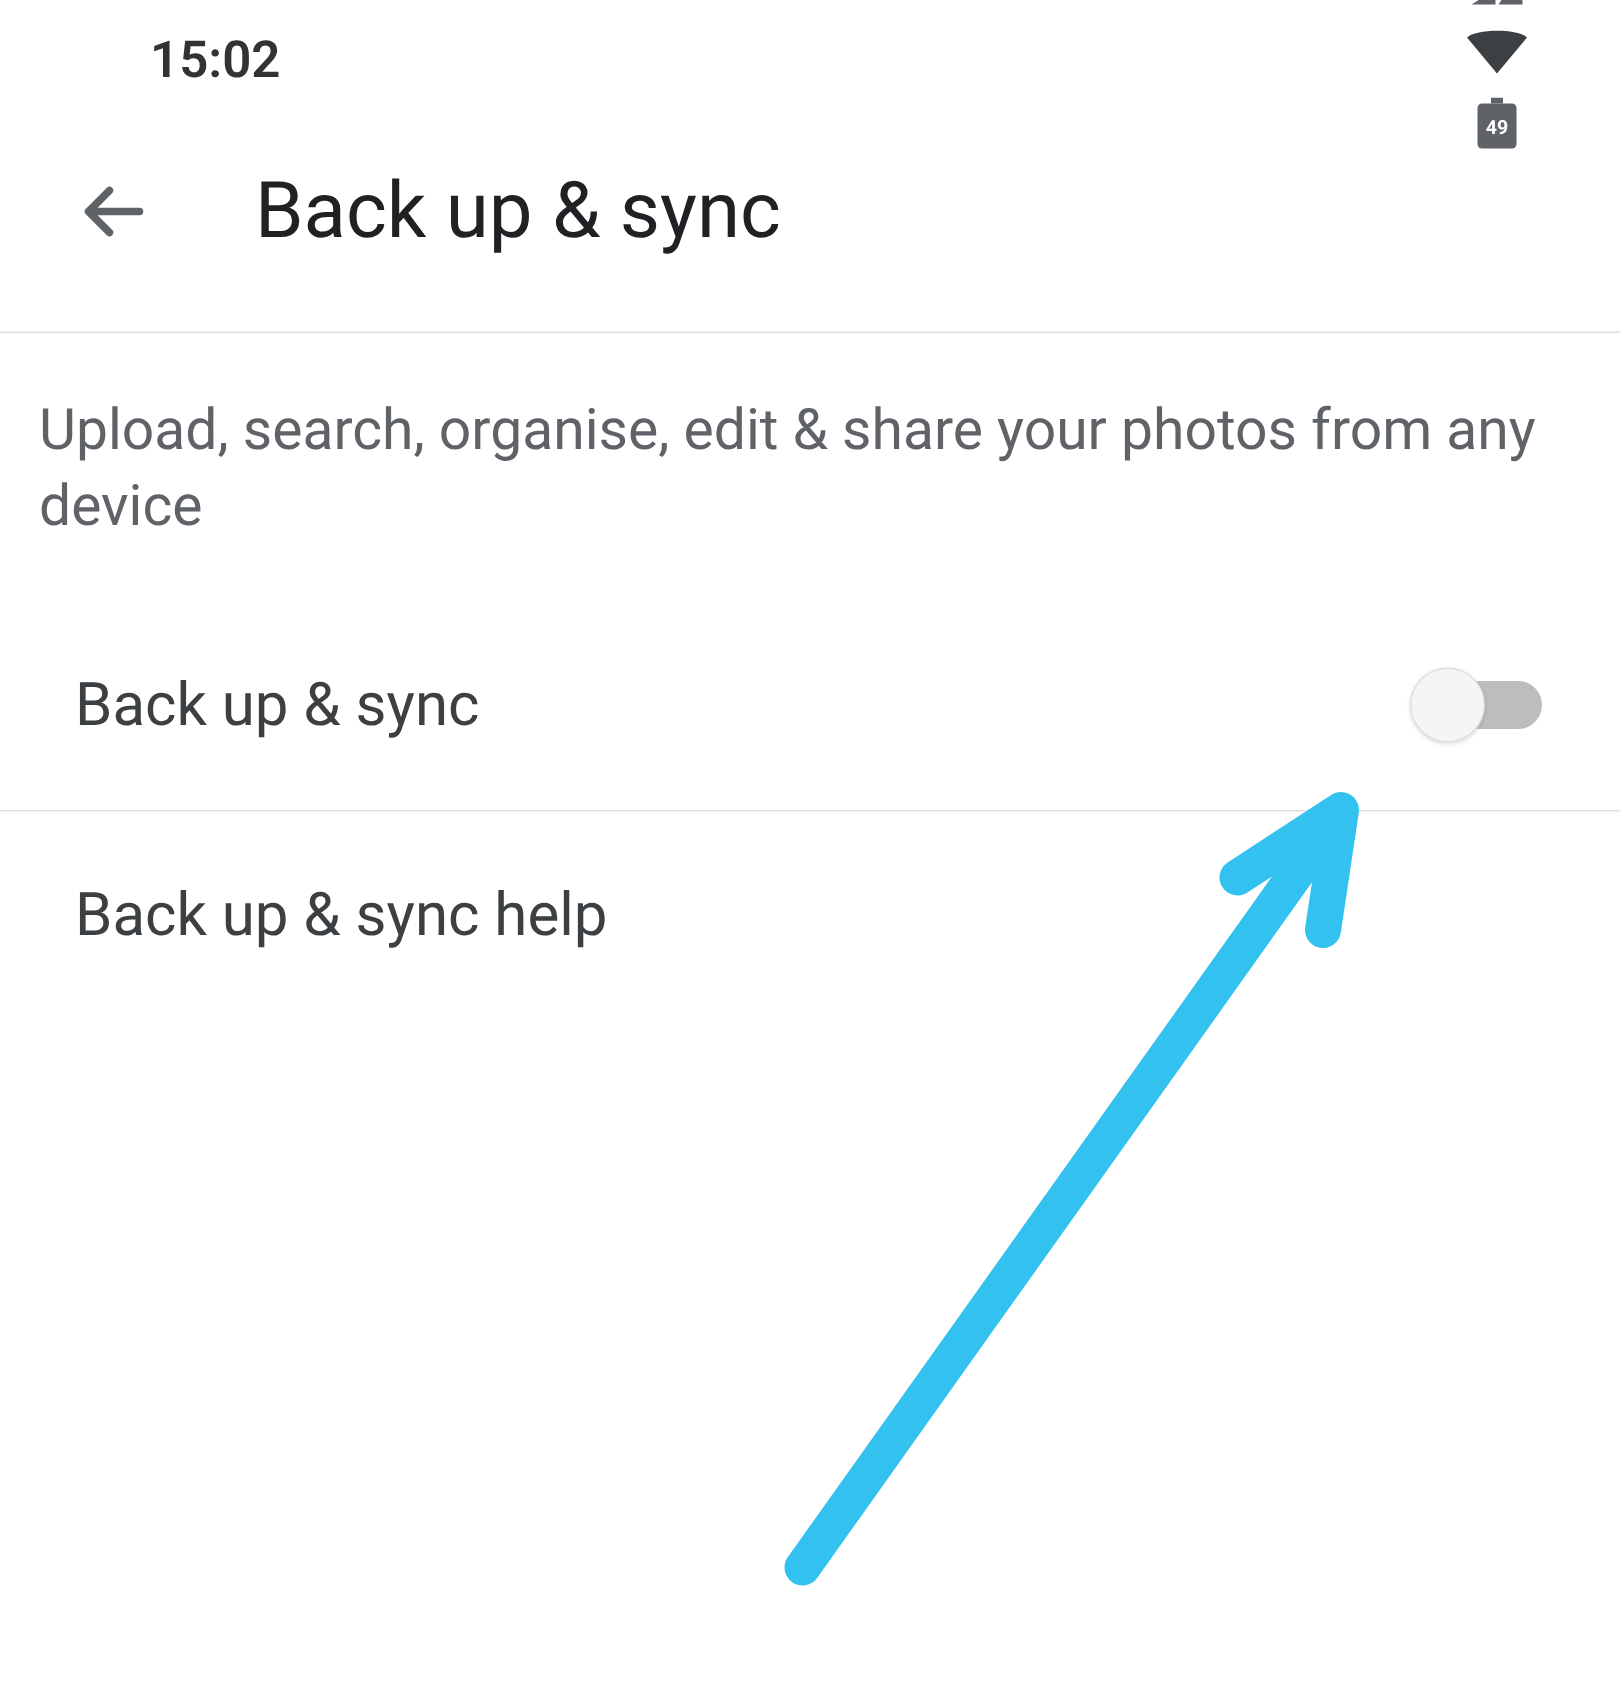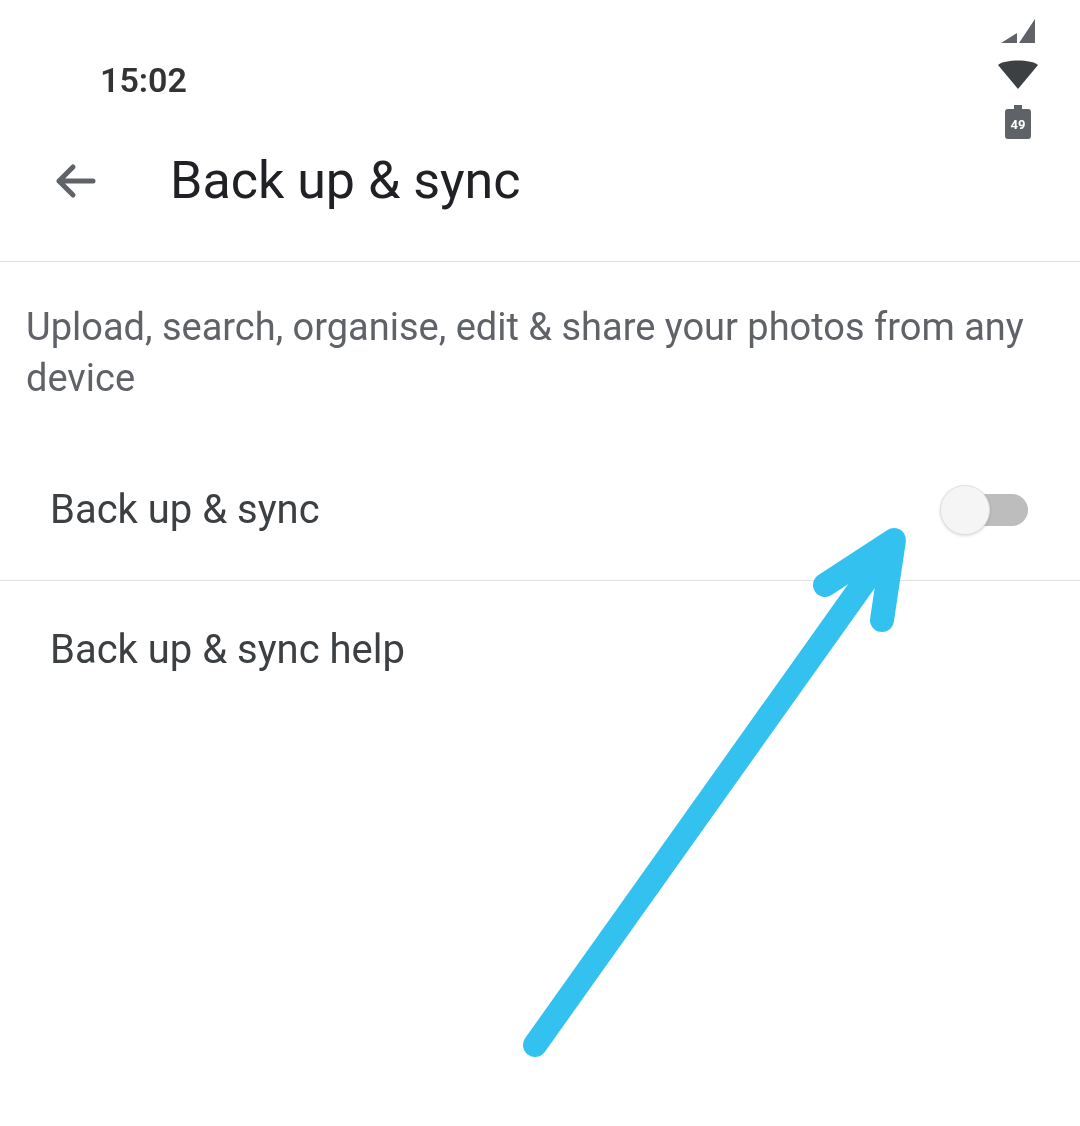--- a/index.html
+++ b/index.html
@@ -12,23 +12,22 @@
       background: #ffffff;
       width: 1080px;
       height: 1126px;
       position: relative;
       overflow: hidden;
     }
     .status-bar {
       display: flex;
       justify-content: space-between;
       align-items: center;
-      padding: 20px 40px 10px 100px;
+      padding: 20px 60px 10px 100px;
       height: 70px;
-      margin-top: 40px;
     }
     .status-time {
       font-size: 34px;
       font-weight: 600;
       color: #333;
     }
     .status-icons {
       display: flex;
       align-items: center;
       gap: 10px;

